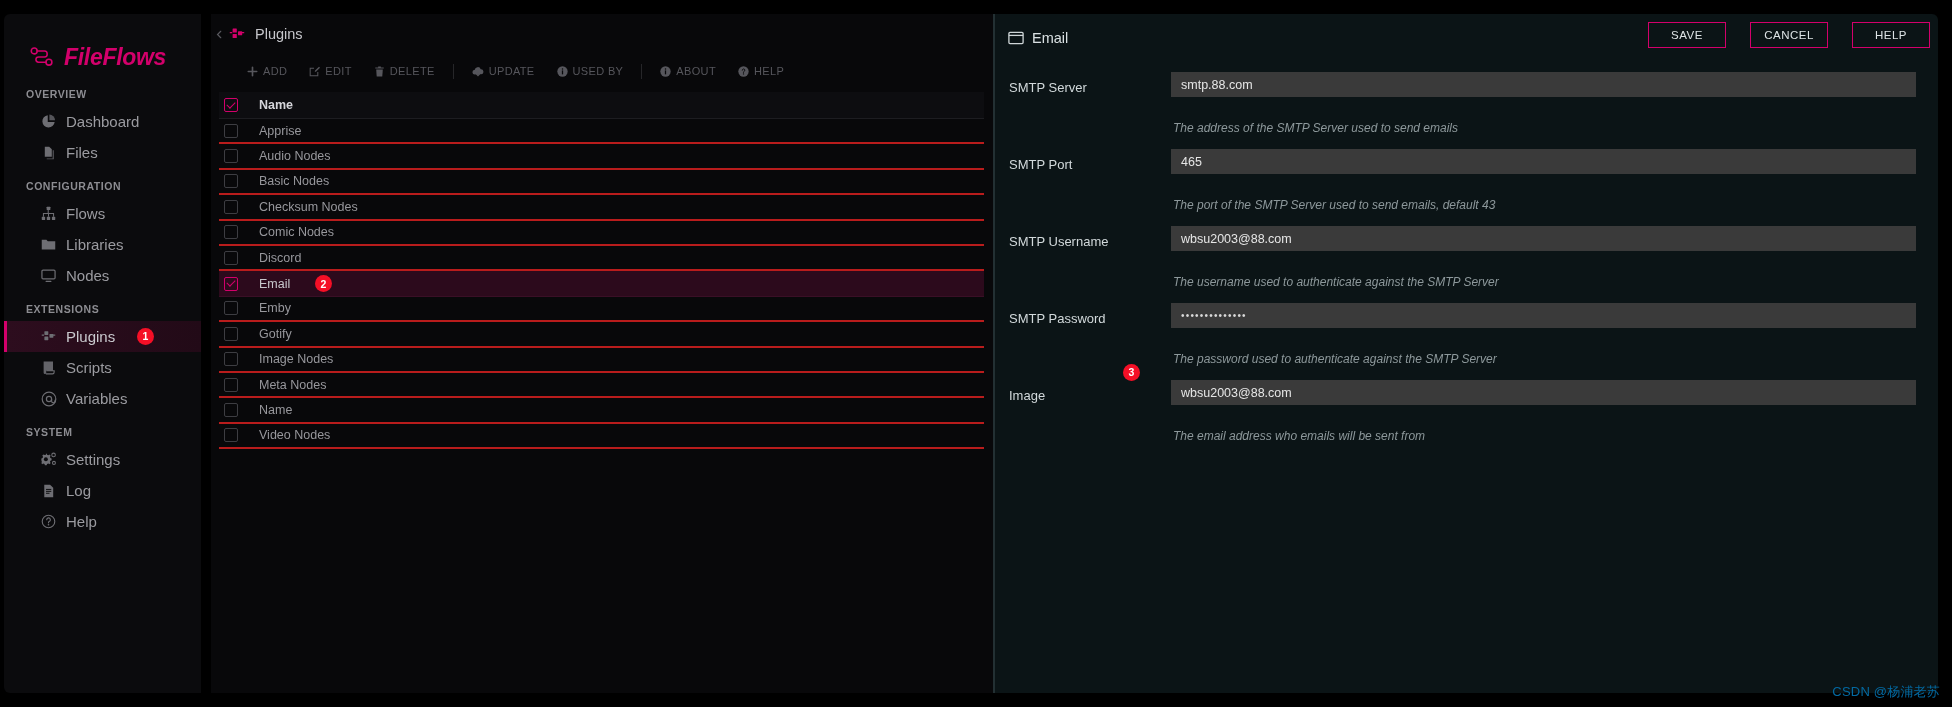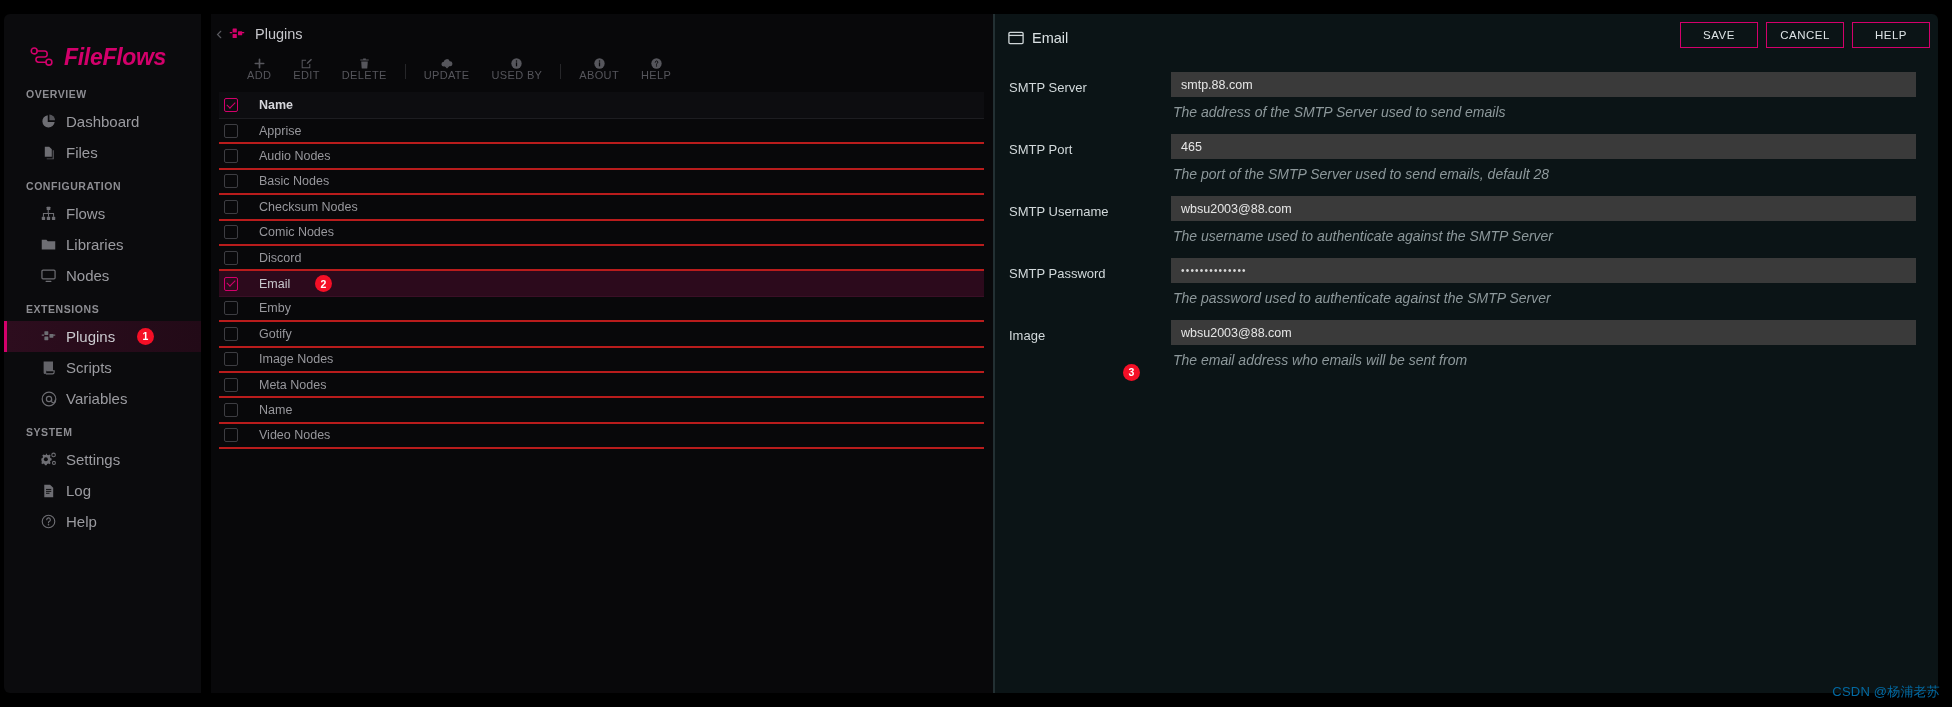--- a/index.html
+++ b/index.html
@@ -148,28 +148,28 @@
   .toolbar {
     display: flex;
     align-items: center;
     height: 34px;
     padding-left: 25px;
     gap: 0;
   }
   .tb-btn {
     display: flex;
     align-items: center;
+    gap: 5px;
     padding: 0 11px;
     height: 26px;
     color: #56565c;
     font-size: 11px;
     letter-spacing: 0.35px;
     cursor: pointer;
     white-space: nowrap;
-    flex-direction: column;
   }
   .tb-btn .tbico { display: flex; align-items: center; color: #56565c; }
   .tb-sep {
     width: 1px;
     height: 15px;
     background: #262629;
     margin: 0 7px;
   }
 
   .grid {
@@ -233,21 +233,21 @@
     padding-left: 13px;
   }
   .rh-ico { width: 16px; height: 16px; color: #cfd6d8; display: flex; align-items: center; margin-right: 8px; }
   .rh-title { color: #d9e0e2; font-size: 14.5px; }
 
   .rh-actions {
     position: absolute;
     right: 8px;
     top: 8px;
     display: flex;
-    gap: 8px;
+    gap: 24px;
   }
   .act-btn {
     width: 78px;
     height: 26px;
     border: 1px solid #d3006b;
     background: transparent;
     color: #dde3e5;
     font-size: 11.5px;
     letter-spacing: 0.5px;
     font-family: "Liberation Sans", sans-serif;
@@ -281,23 +281,23 @@
     color: #e6e6e6;
     font-size: 12.5px;
     padding: 0 10px;
     font-family: "Liberation Sans", sans-serif;
     display: flex;
     align-items: center;
   }
   .field-input.pw { letter-spacing: 1.2px; font-size: 10px; color: #d8d8d8; }
   .field-help {
     color: #8d989b;
-    font-size: 14px;
+    font-size: 12px;
     font-style: italic;
-    padding: 7px 0 10px 2px;
+    padding: 24px 0 10px 2px;
   }
 
   .badge-3 { left: 128px; top: 350px; }
 
   
   .watermark {
     position: absolute;
     right: 12px;
     bottom: 6px;
     color: #0369a1;
@@ -641,21 +641,21 @@
         <div class="field-right">
           <div class="field-input">smtp.88.com</div>
           <div class="field-help">The address of the SMTP Server used to send emails</div>
         </div>
       </div>
 
       <div class="field-row">
         <div class="field-label">SMTP Port</div>
         <div class="field-right">
           <div class="field-input">465</div>
-          <div class="field-help">The port of the SMTP Server used to send emails, default 28</div>
+          <div class="field-help">The port of the SMTP Server used to send emails, default 43</div>
         </div>
       </div>
 
       <div class="field-row">
         <div class="field-label">SMTP Username</div>
         <div class="field-right">
           <div class="field-input">wbsu2003@88.com</div>
           <div class="field-help">The username used to authenticate against the SMTP Server</div>
         </div>
       </div>

